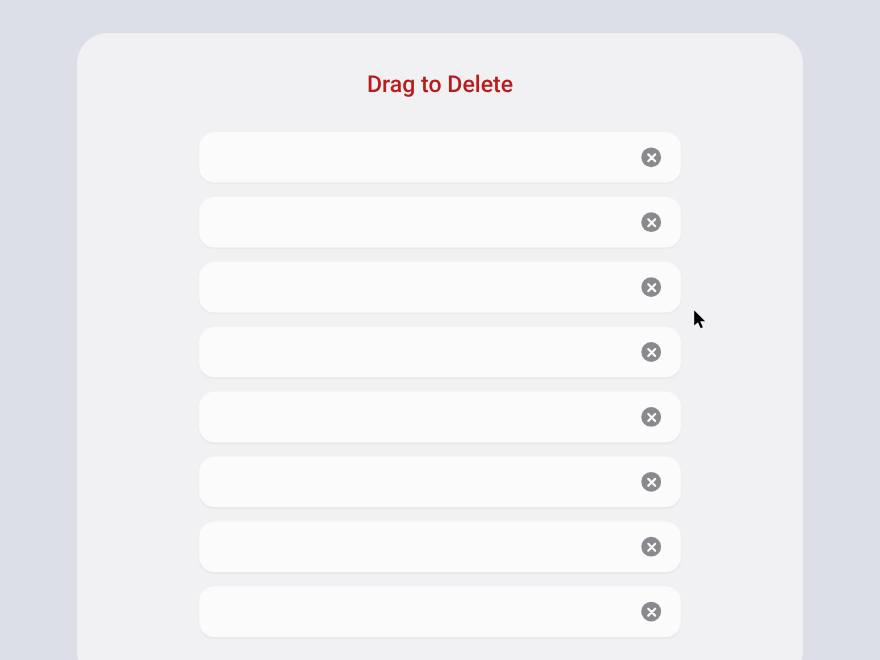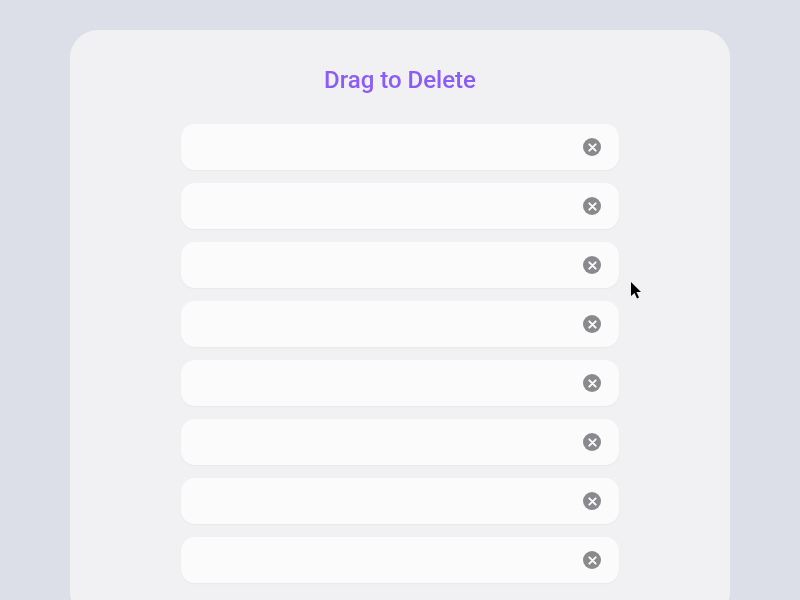--- a/index.html
+++ b/index.html
@@ -25,23 +25,23 @@
       height: 590px;
       background: #f1f1f3;
       border-radius: 28px;
       padding-top: 36px;
       display: flex;
       flex-direction: column;
       align-items: center;
     }
     
     .title {
-      font-size: 24px;
+      font-size: 21px;
       font-weight: 500;
-      color: #8b5cf6;
+      color: #b91c1c;
       margin-bottom: 30px;
     }
     
     .list {
       display: flex;
       flex-direction: column;
       gap: 13px;
       width: 100%;
       align-items: center;
     }

